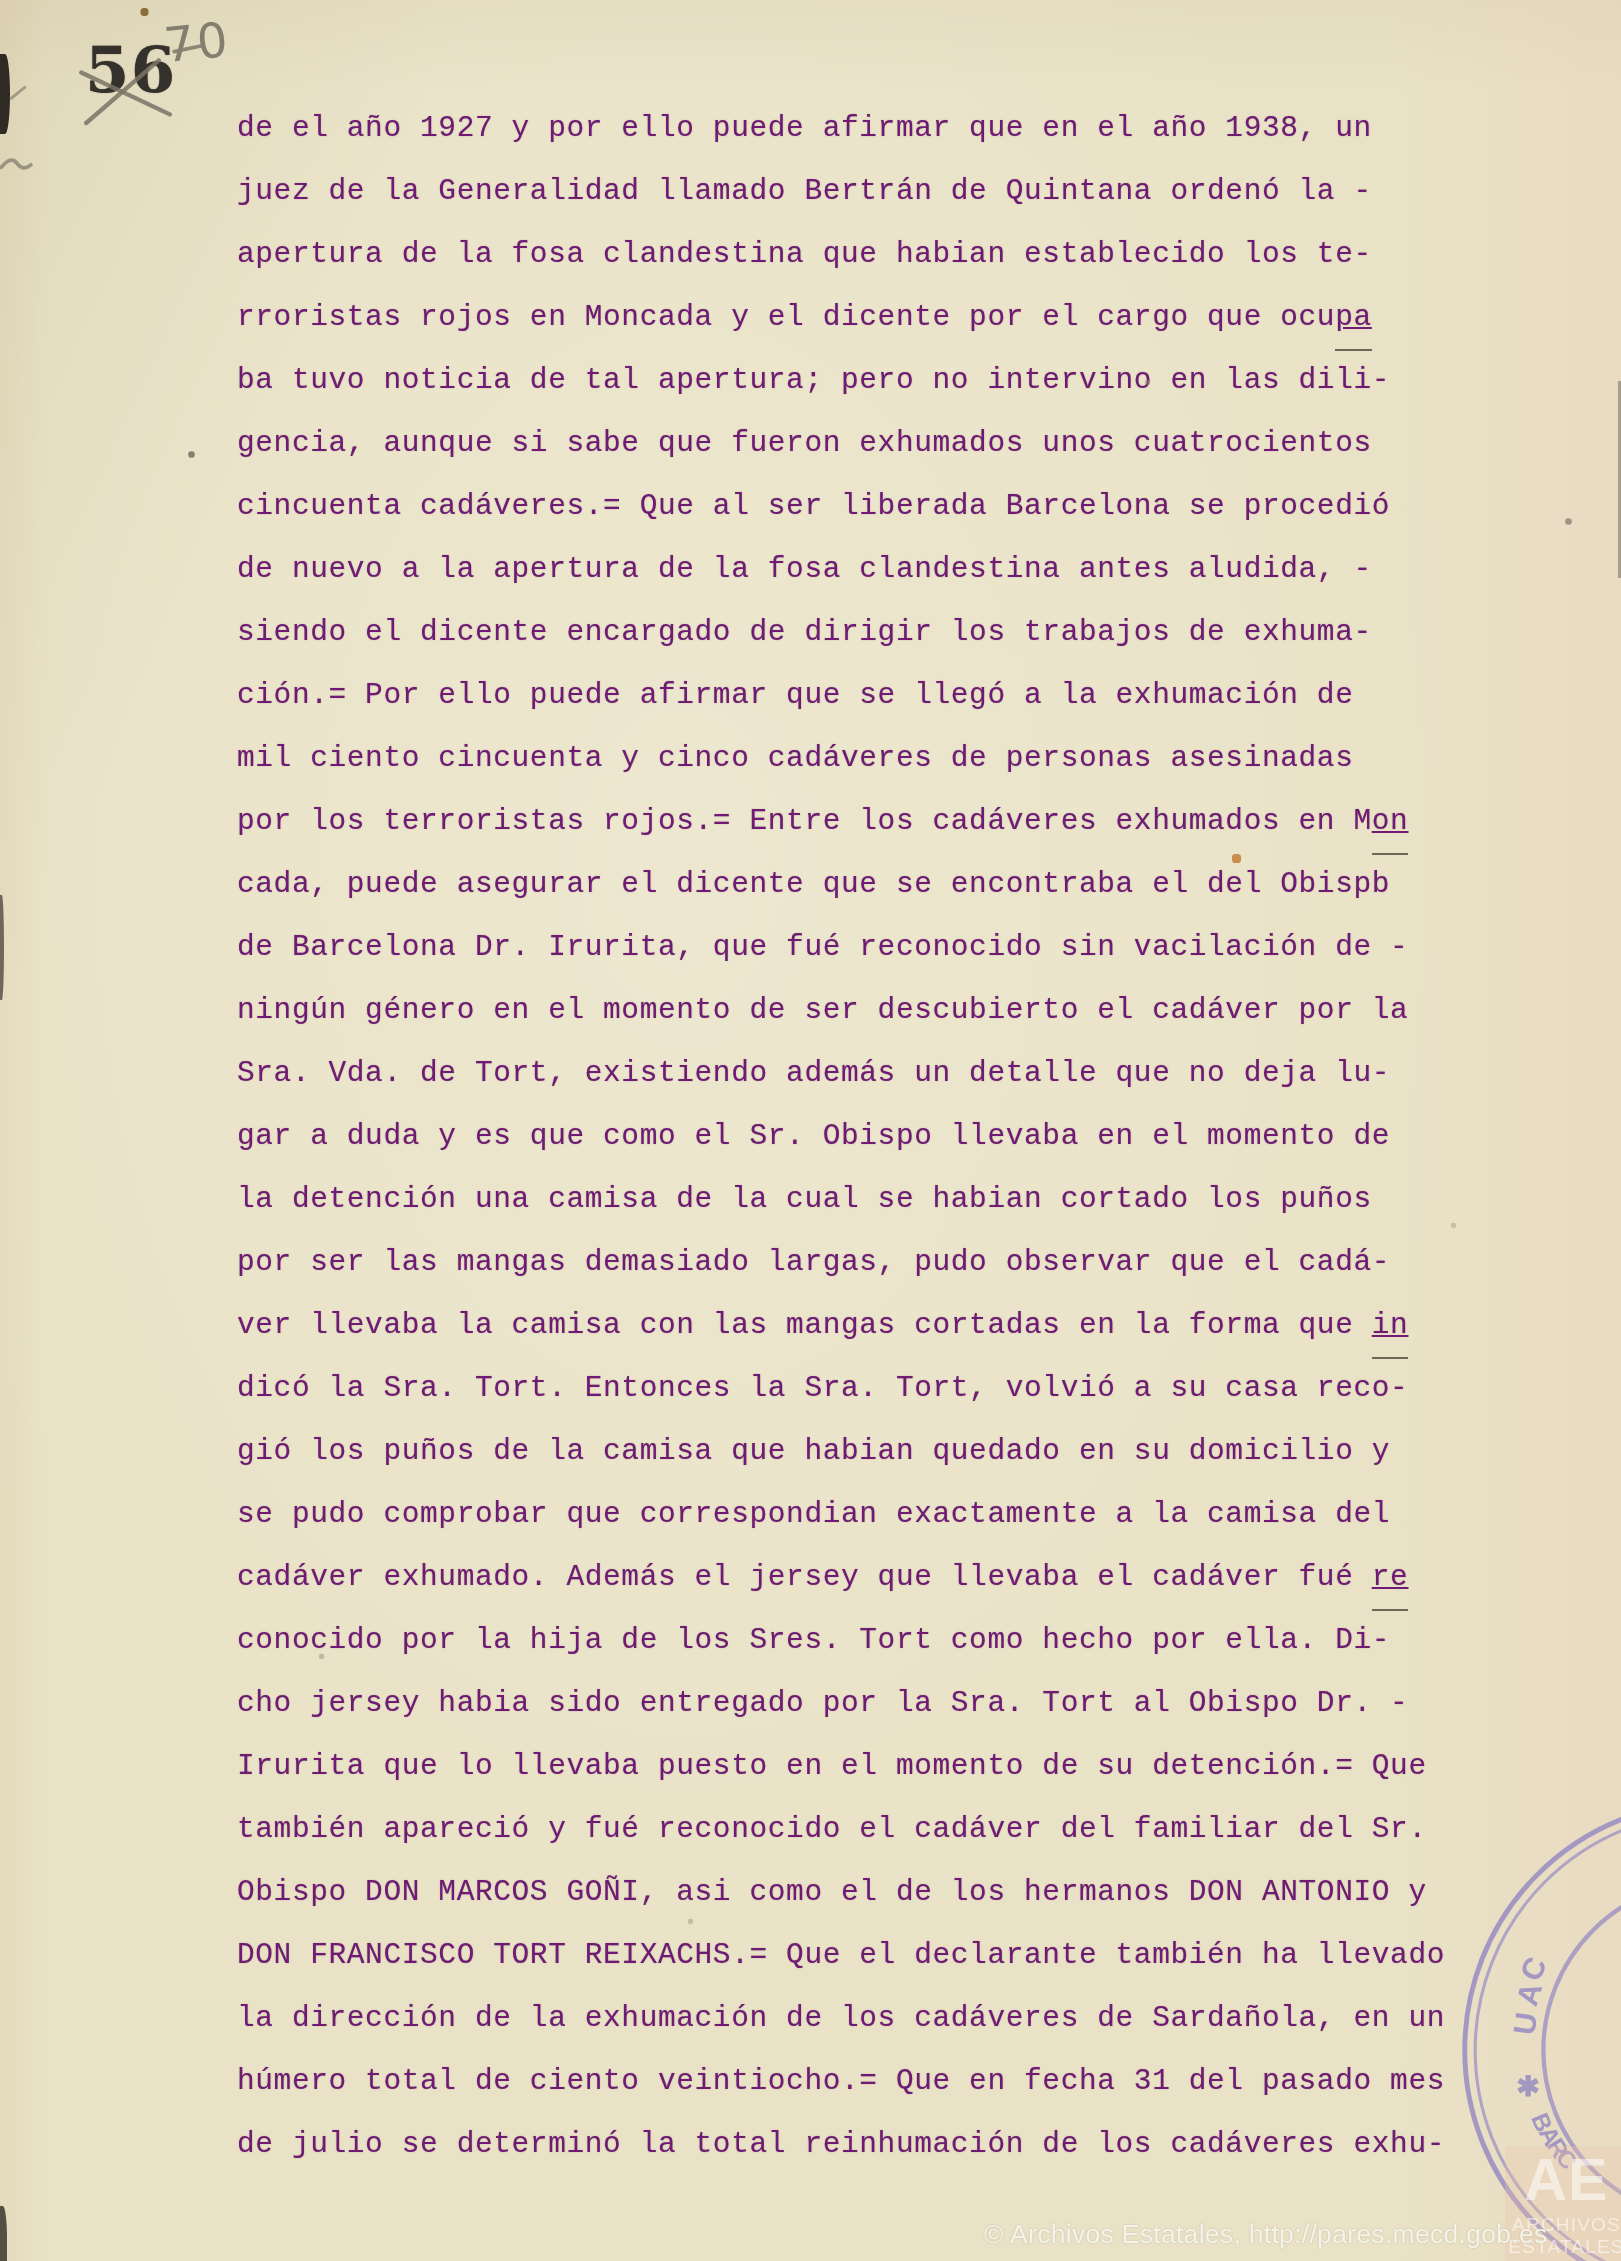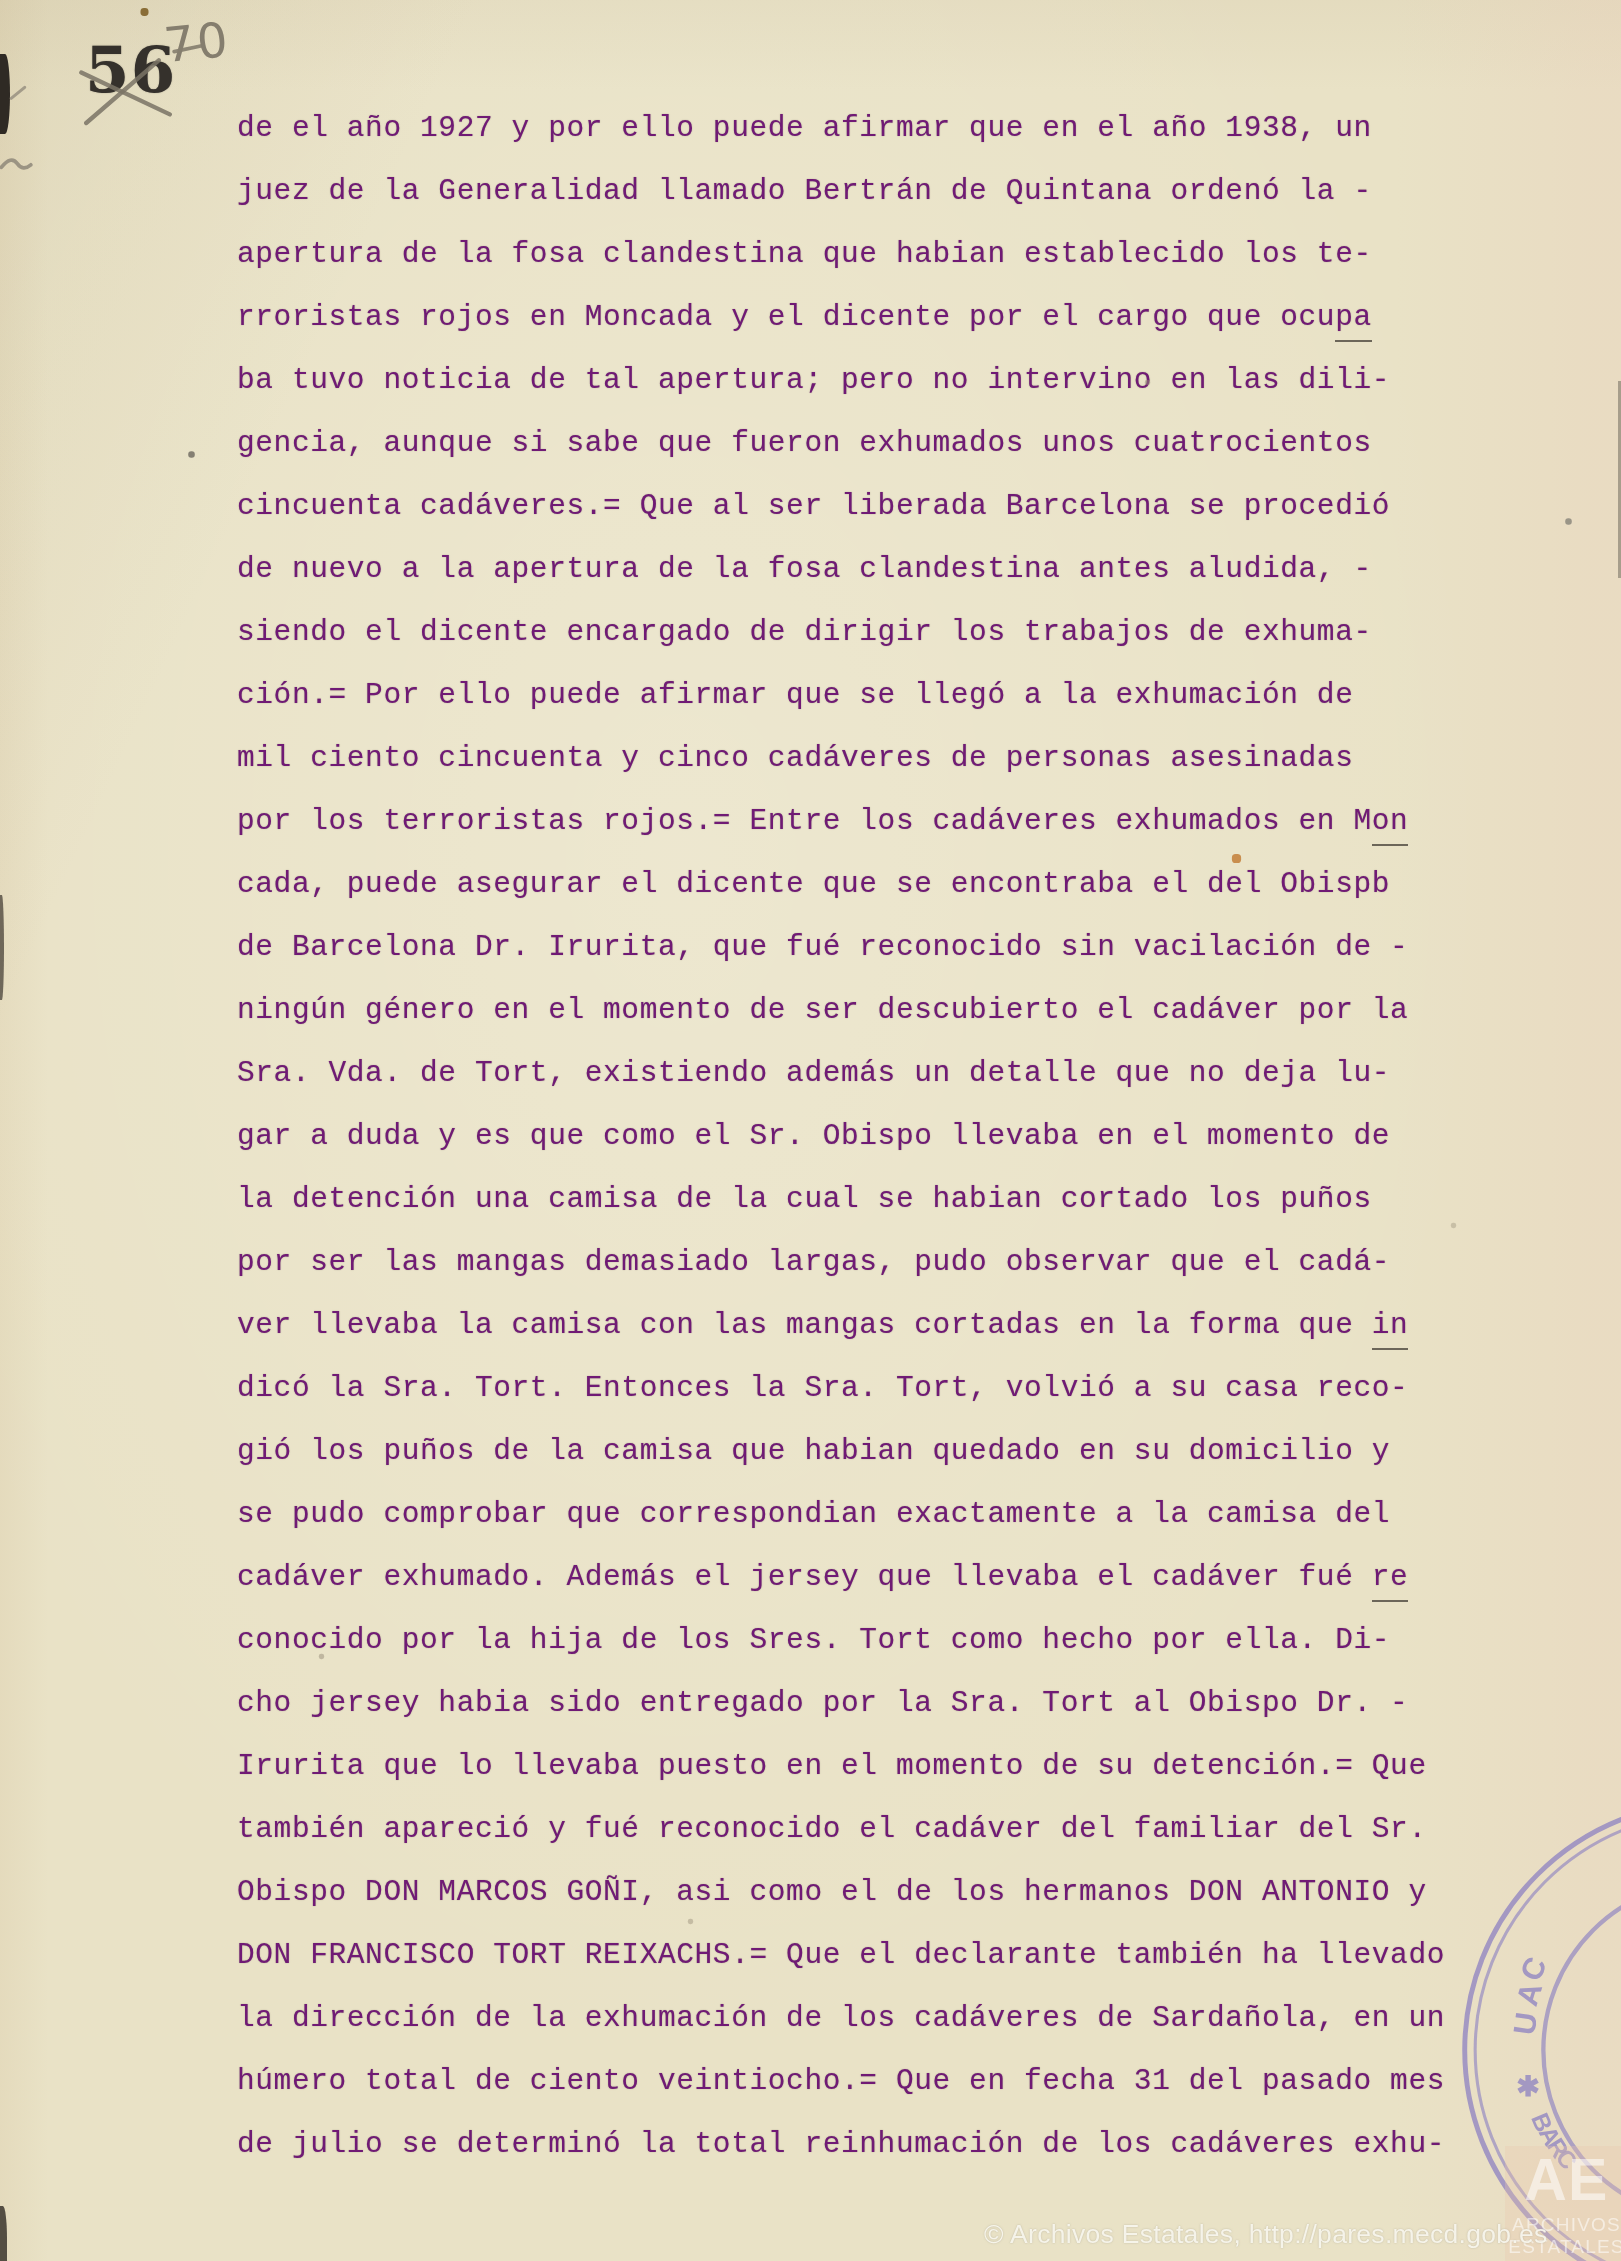--- a/index.html
+++ b/index.html
@@ -17,21 +17,21 @@
       linear-gradient(to right, rgba(236,210,190,0) 86%, rgba(233,205,185,0.30) 98%),
       linear-gradient(to bottom, rgba(205,190,158,0.18) 0%, rgba(205,190,158,0) 4%);
   }
   .typed{
     position:absolute;left:237px;top:97px;
     font-size:29.5px;letter-spacing:0.6px;line-height:63px;
     color:#701a75;white-space:pre;
     text-shadow:0 0 1.2px rgba(70,64,56,0.45);
   }
   .tline{height:63px;}
-  .uline{border-bottom:2.5px solid rgba(66,60,52,0.75);padding-bottom:6px;}
+  .uline{border-bottom:2.5px solid rgba(66,60,52,0.75);padding-bottom:15px;text-decoration:underline;}
   .pagenum-printed{
     position:absolute;left:85px;top:32px;
     font-family:"DejaVu Serif", serif;font-weight:bold;
     font-size:64px;color:#35312c;letter-spacing:1.2px;
     text-shadow:0 0 1.2px rgba(50,45,40,0.5);
     text-align:center;
   }
   .pagenum-hand{
     position:absolute;left:164px;top:13.5px;
     font-family:"DejaVu Sans", sans-serif;

